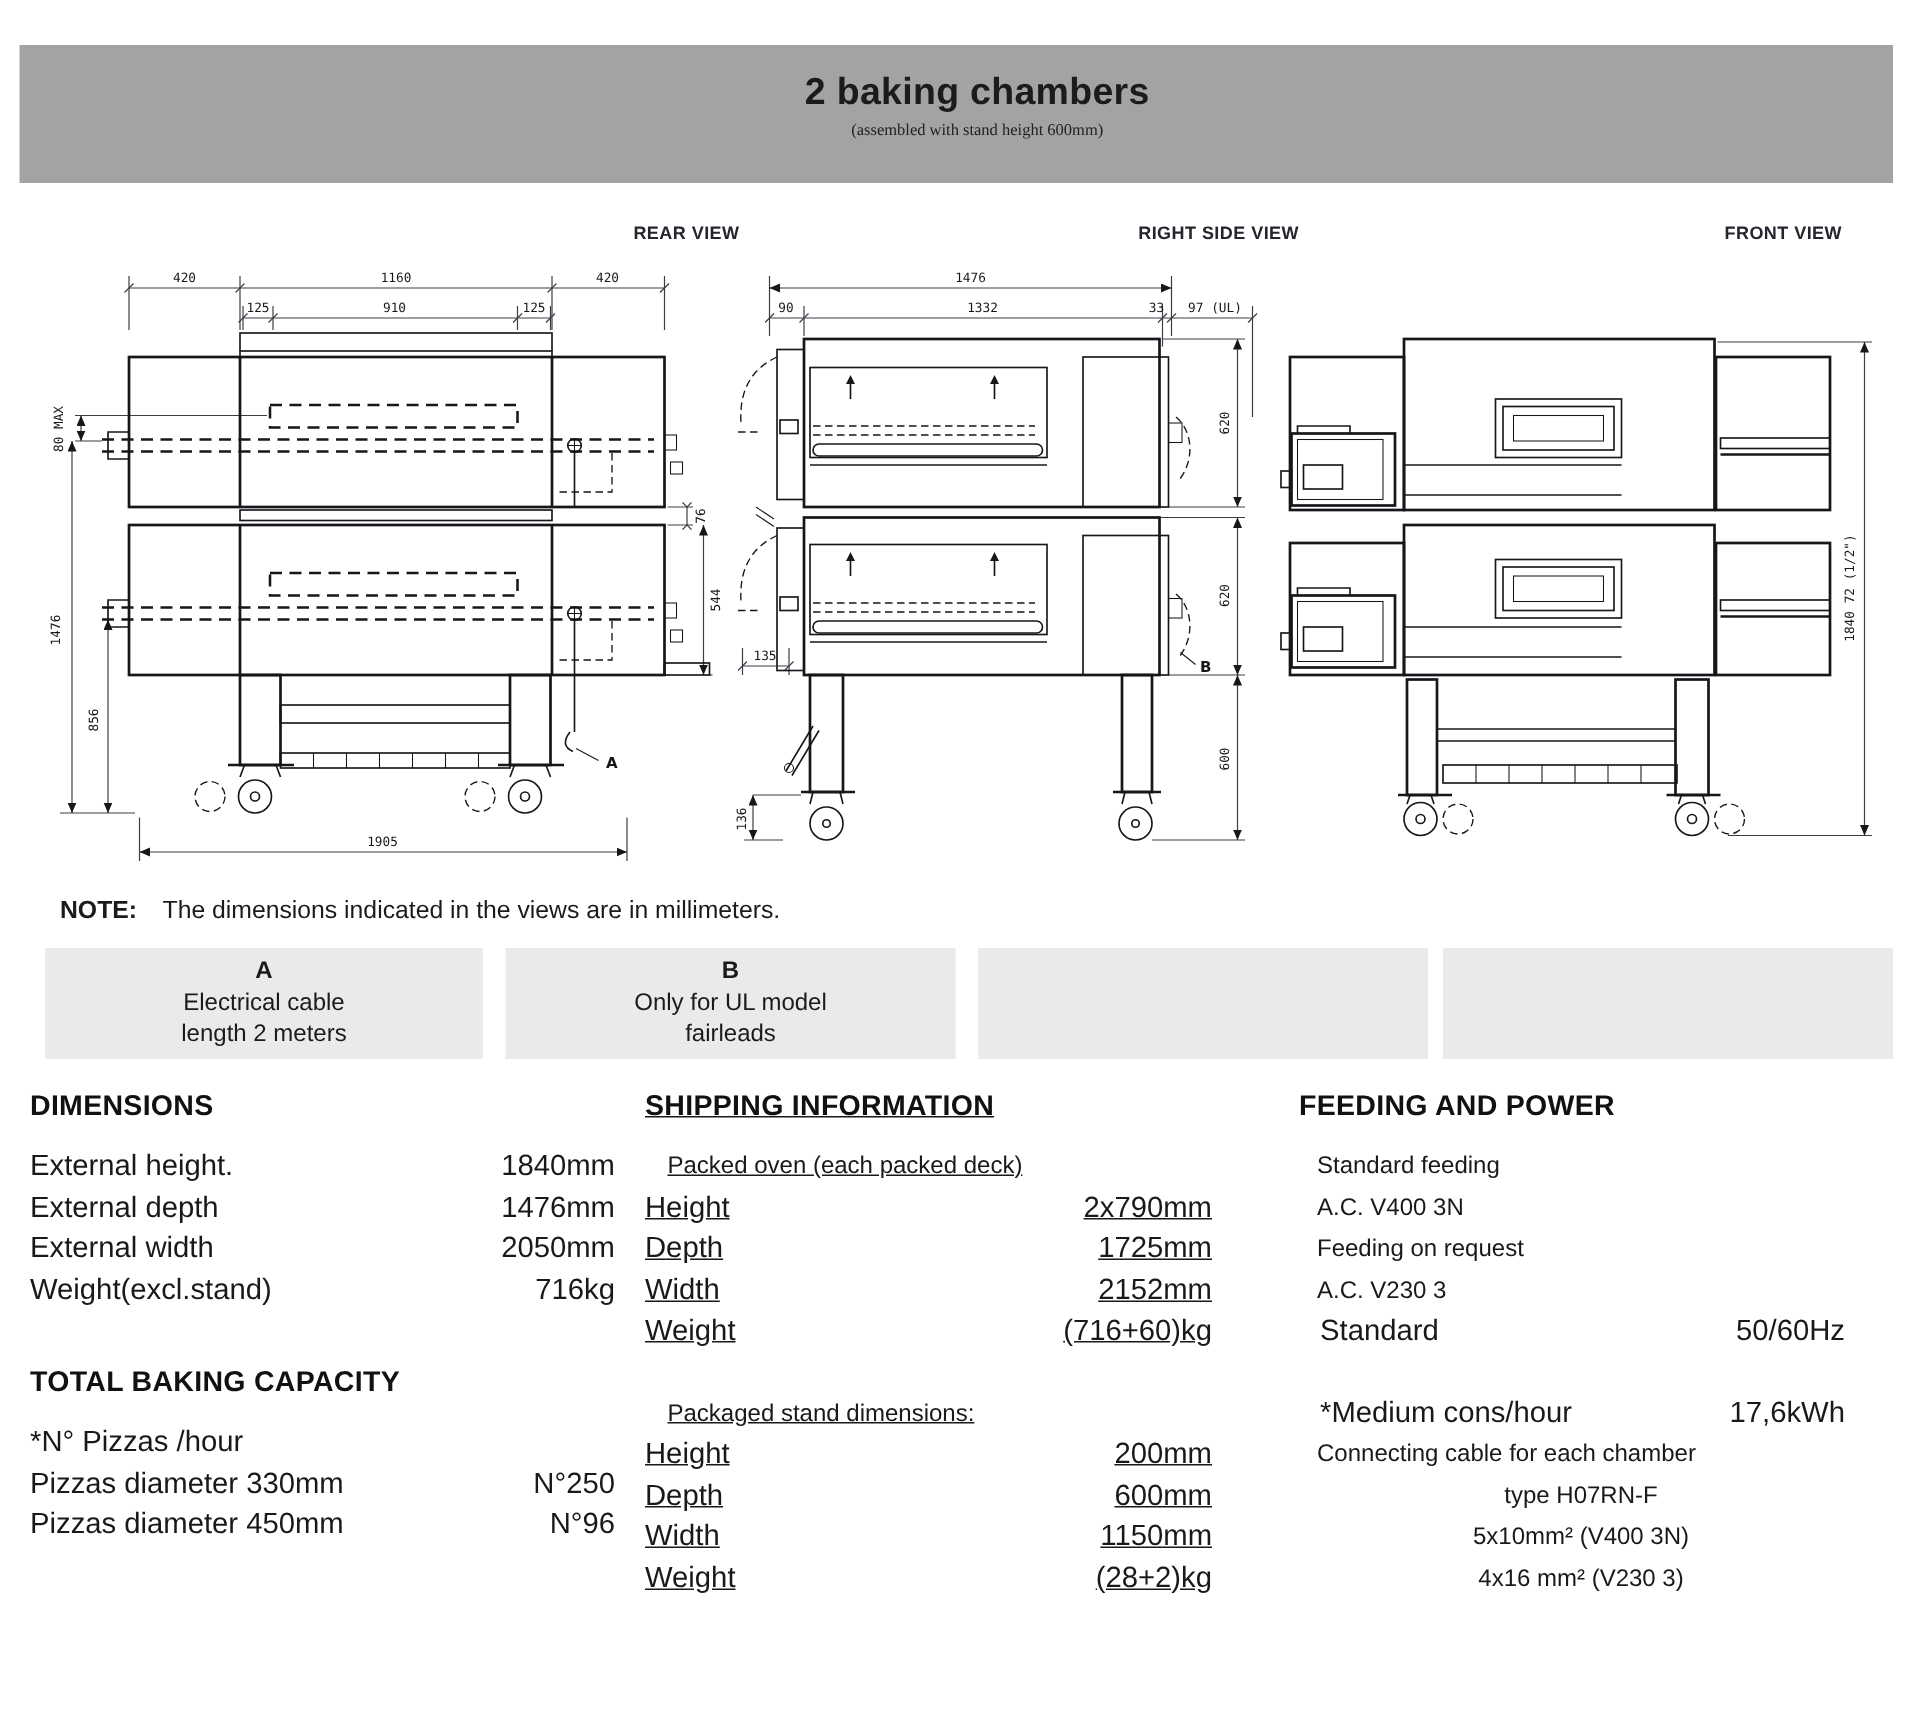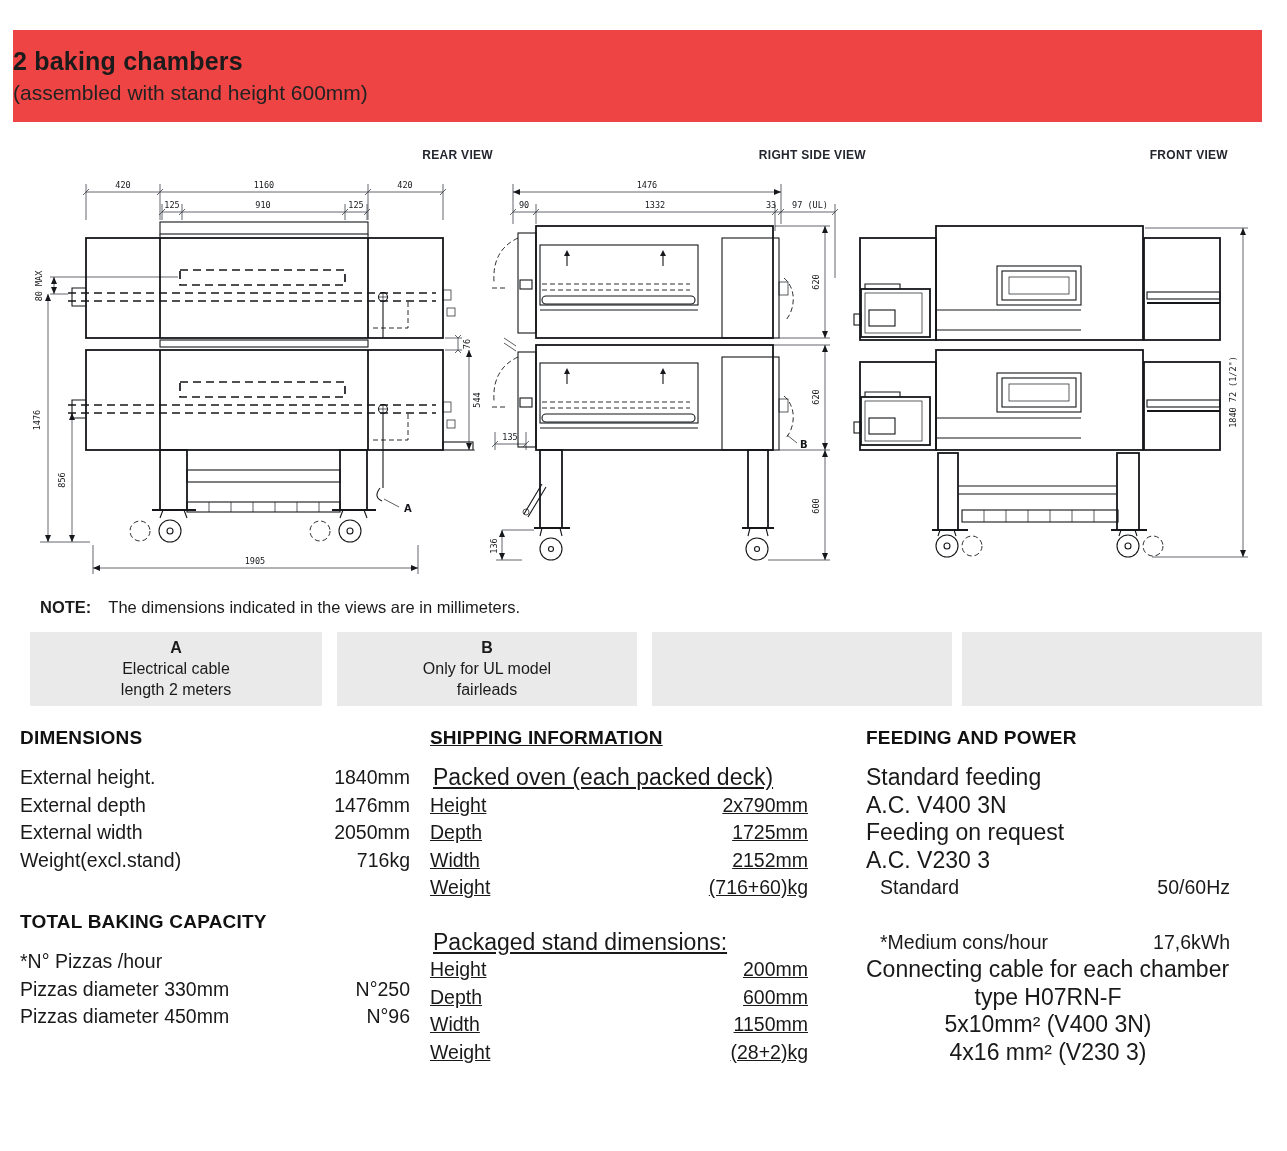--- a/index.html
+++ b/index.html
@@ -1,22 +1,22 @@
 <!DOCTYPE html>
 <html><head>
 <meta charset="utf-8">
 <style>
   * { margin:0; padding:0; box-sizing:border-box; }
   body { background:#ffffff; font-family:"Liberation Sans", sans-serif; }
   .page { position:relative; width:1287px; height:1151px; background:#ffffff; overflow:hidden; }
 
   .header-band { position:absolute; left:13px; top:30px; width:1249px; height:92px;
-                 background:#ef4444; text-align:left; }
+                 background:#a3a3a3; text-align:center;padding-left:28px; }
   .header-title { margin-top:17px; font-size:25px; font-weight:bold; color:#1b1b1b; letter-spacing:0.2px; }
-  .header-subtitle { margin-top:5px; font-size:21px; color:#222; }
+  .header-subtitle { margin-top:5px; font-size:11px; color:#222;font-family:Liberation Serif, serif; }
 
   .view-title { position:absolute; top:148px; height:20px; text-align:right;
                 font-size:12px; font-weight:bold; color:#23262e; letter-spacing:0.3px; }
   .vt-rear  { left:28px;  width:465px; }
   .vt-right { left:506px; width:360px; }
   .vt-front { left:808px; width:420px; }
 
   svg.drawing { position:absolute; overflow:visible; }
   .s2 { stroke:#15171a; stroke-width:1.8; fill:none; }
   .s1 { stroke:#15171a; stroke-width:1.1; fill:none; }
@@ -38,21 +38,21 @@
   .co-3 { left:652px; width:300px; }
   .co-4 { left:962px; width:300px; }
 
   .spec-col { position:absolute; top:726px; color:#191919; }
   .col1 { left:20px;  width:390px; }
   .col2 { left:430px; width:378px;text-decoration:underline; }
   .col3 { left:866px; width:364px; }
   .spec-heading { font-size:19px; font-weight:bold; color:#111; letter-spacing:0.2px;
                   line-height:24px; margin-bottom:14px; }
   .spec-row { display:flex; justify-content:space-between; font-size:19.5px; line-height:27.5px;gap:28px; }
-  .spec-line { font-size:23px; line-height:27.5px; }
+  .spec-line { font-size:16px; line-height:27.5px;margin-left:12px; }
   .subhead { padding-left:3px; }
   .indent { padding-left:14px; }
   .gap { height:27px; }
   .mt-section { margin-top:36px; }
   .center-line { text-align:center; }
 </style>
 </head>
 <body>
 
 <div class="page">

